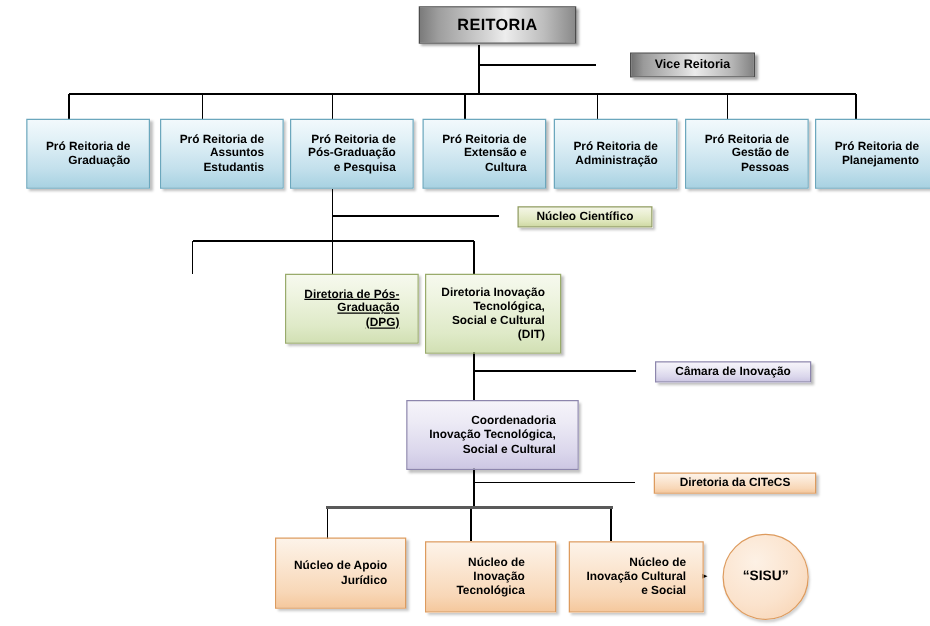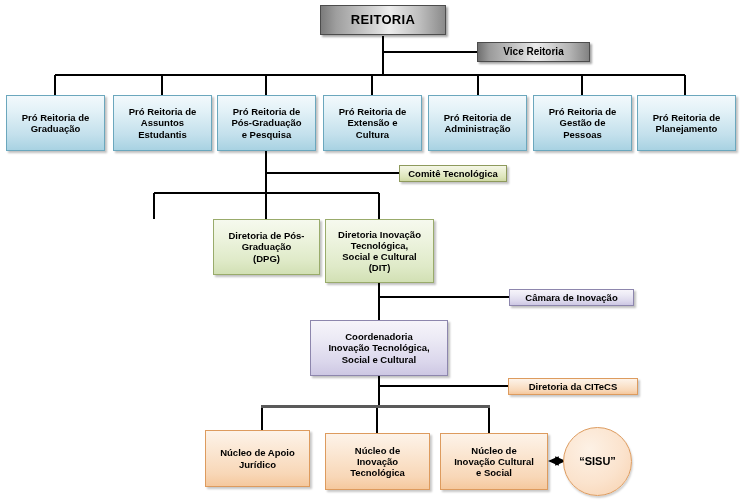--- a/index.html
+++ b/index.html
@@ -22,27 +22,28 @@
     position: absolute;
     left: 0; top: 0;
     width: 744px; height: 501px;
     pointer-events: none;
   }
   .node {
     position: absolute;
     display: flex;
     align-items: center;
     justify-content: center;
-    text-align: center;
+    text-align: right;
     font-weight: bold;
     color: #000000;
     line-height: 1.18;
     z-index: 5;
     white-space: pre-line;
     padding: 1px 2px;
+    margin-left: 15px;
   }
 
   
   .n-reitoria {
     background: linear-gradient(to right, #7b7b7b 0%, #9e9e9e 12%, #d8d8d8 45%, #ededed 55%, #bdbdbd 80%, #8a8a8a 100%);
     border: 1px solid #4c4c4c;
     font-size: 13px;
     letter-spacing: .3px;
     box-shadow: 2px 2px 2px rgba(0,0,0,.35);
   }
@@ -146,44 +147,44 @@
     <g stroke="#000000" stroke-width="1.6" fill="#000000">
       <line x1="552" y1="461" x2="560" y2="461"></line>
       <polygon points="550,461 558,457.5 558,464.5"></polygon>
       <polygon points="564,461 556,457.5 556,464.5"></polygon>
       <line x1="556" y1="461" x2="562" y2="461"></line>
     </g>
   </svg>
 
   <div class="node n-reitoria" style="left:320px; top:5px; width:126px; height:30px;">REITORIA</div>
 
-  <div class="node n-vice" style="left:477px; top:42px; width:113px; height:20px;">Vice Reitoria</div>
+  <div class="node n-vice" style="left:489px; top:42px; width:100px; height:20px;">Vice Reitoria</div>
 
   <div class="node n-blue" style="left:6px;   top:95px; width:99px;  height:56px;">Pró Reitoria de
 Graduação</div>
   <div class="node n-blue" style="left:113px; top:95px; width:99px;  height:56px;">Pró Reitoria de
 Assuntos
 Estudantis</div>
   <div class="node n-blue" style="left:217px; top:95px; width:99px;  height:56px;">Pró Reitoria de
 Pós-Graduação
 e Pesquisa</div>
   <div class="node n-blue" style="left:323px; top:95px; width:99px;  height:56px;">Pró Reitoria de
 Extensão e
 Cultura</div>
   <div class="node n-blue" style="left:428px; top:95px; width:99px;  height:56px;">Pró Reitoria de
 Administração</div>
   <div class="node n-blue" style="left:533px; top:95px; width:99px;  height:56px;">Pró Reitoria de
 Gestão de
 Pessoas</div>
   <div class="node n-blue" style="left:637px; top:95px; width:99px;  height:56px;">Pró Reitoria de
 Planejamento</div>
 
-  <div class="node n-olive" style="left:399px; top:165px; width:108px; height:17px;">Comitê Tecnológica</div>
-
-  <div class="node n-green" style="left:213px; top:219px; width:107px; height:56px;">Diretoria de Pós-
+  <div class="node n-olive" style="left:399px; top:165px; width:108px; height:17px;">Núcleo Científico</div>
+
+  <div class="node n-green" style="left:213px; top:219px; width:107px; height:56px;text-decoration:underline;">Diretoria de Pós-
 Graduação
 (DPG)</div>
   <div class="node n-green" style="left:325px; top:219px; width:109px; height:64px;">Diretoria Inovação
 Tecnológica,
 Social e Cultural
 (DIT)</div>
 
   <div class="node n-purple" style="left:509px; top:289px; width:125px; height:17px;">Câmara de Inovação</div>
 
   <div class="node n-purple" style="left:310px; top:320px; width:138px; height:56px;">Coordenadoria

